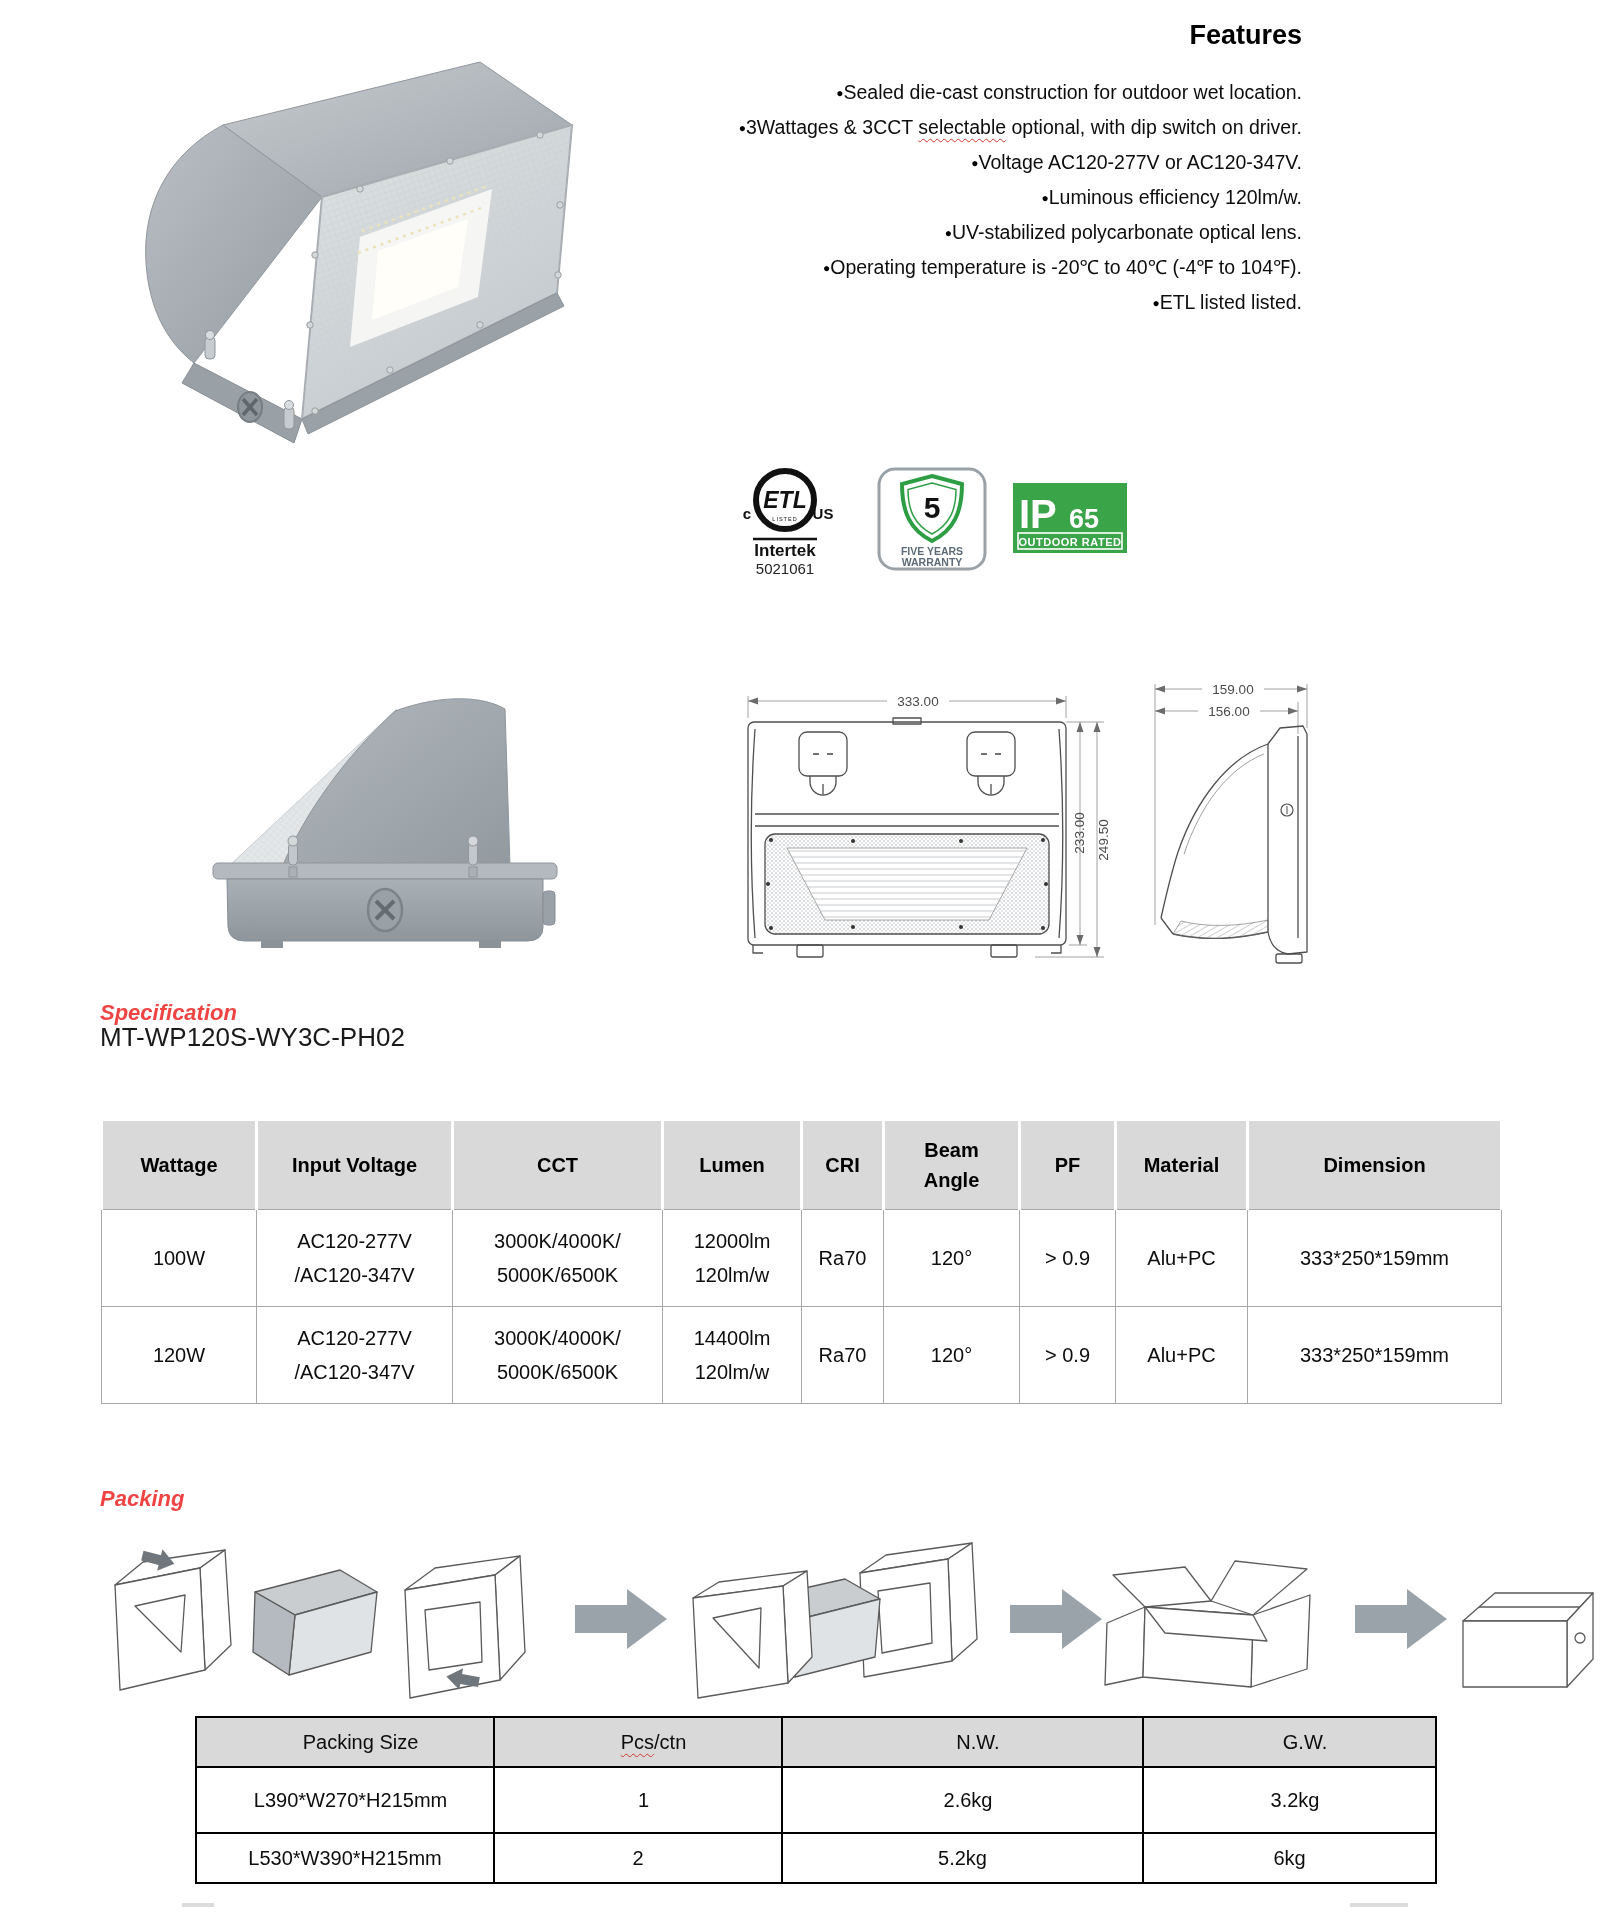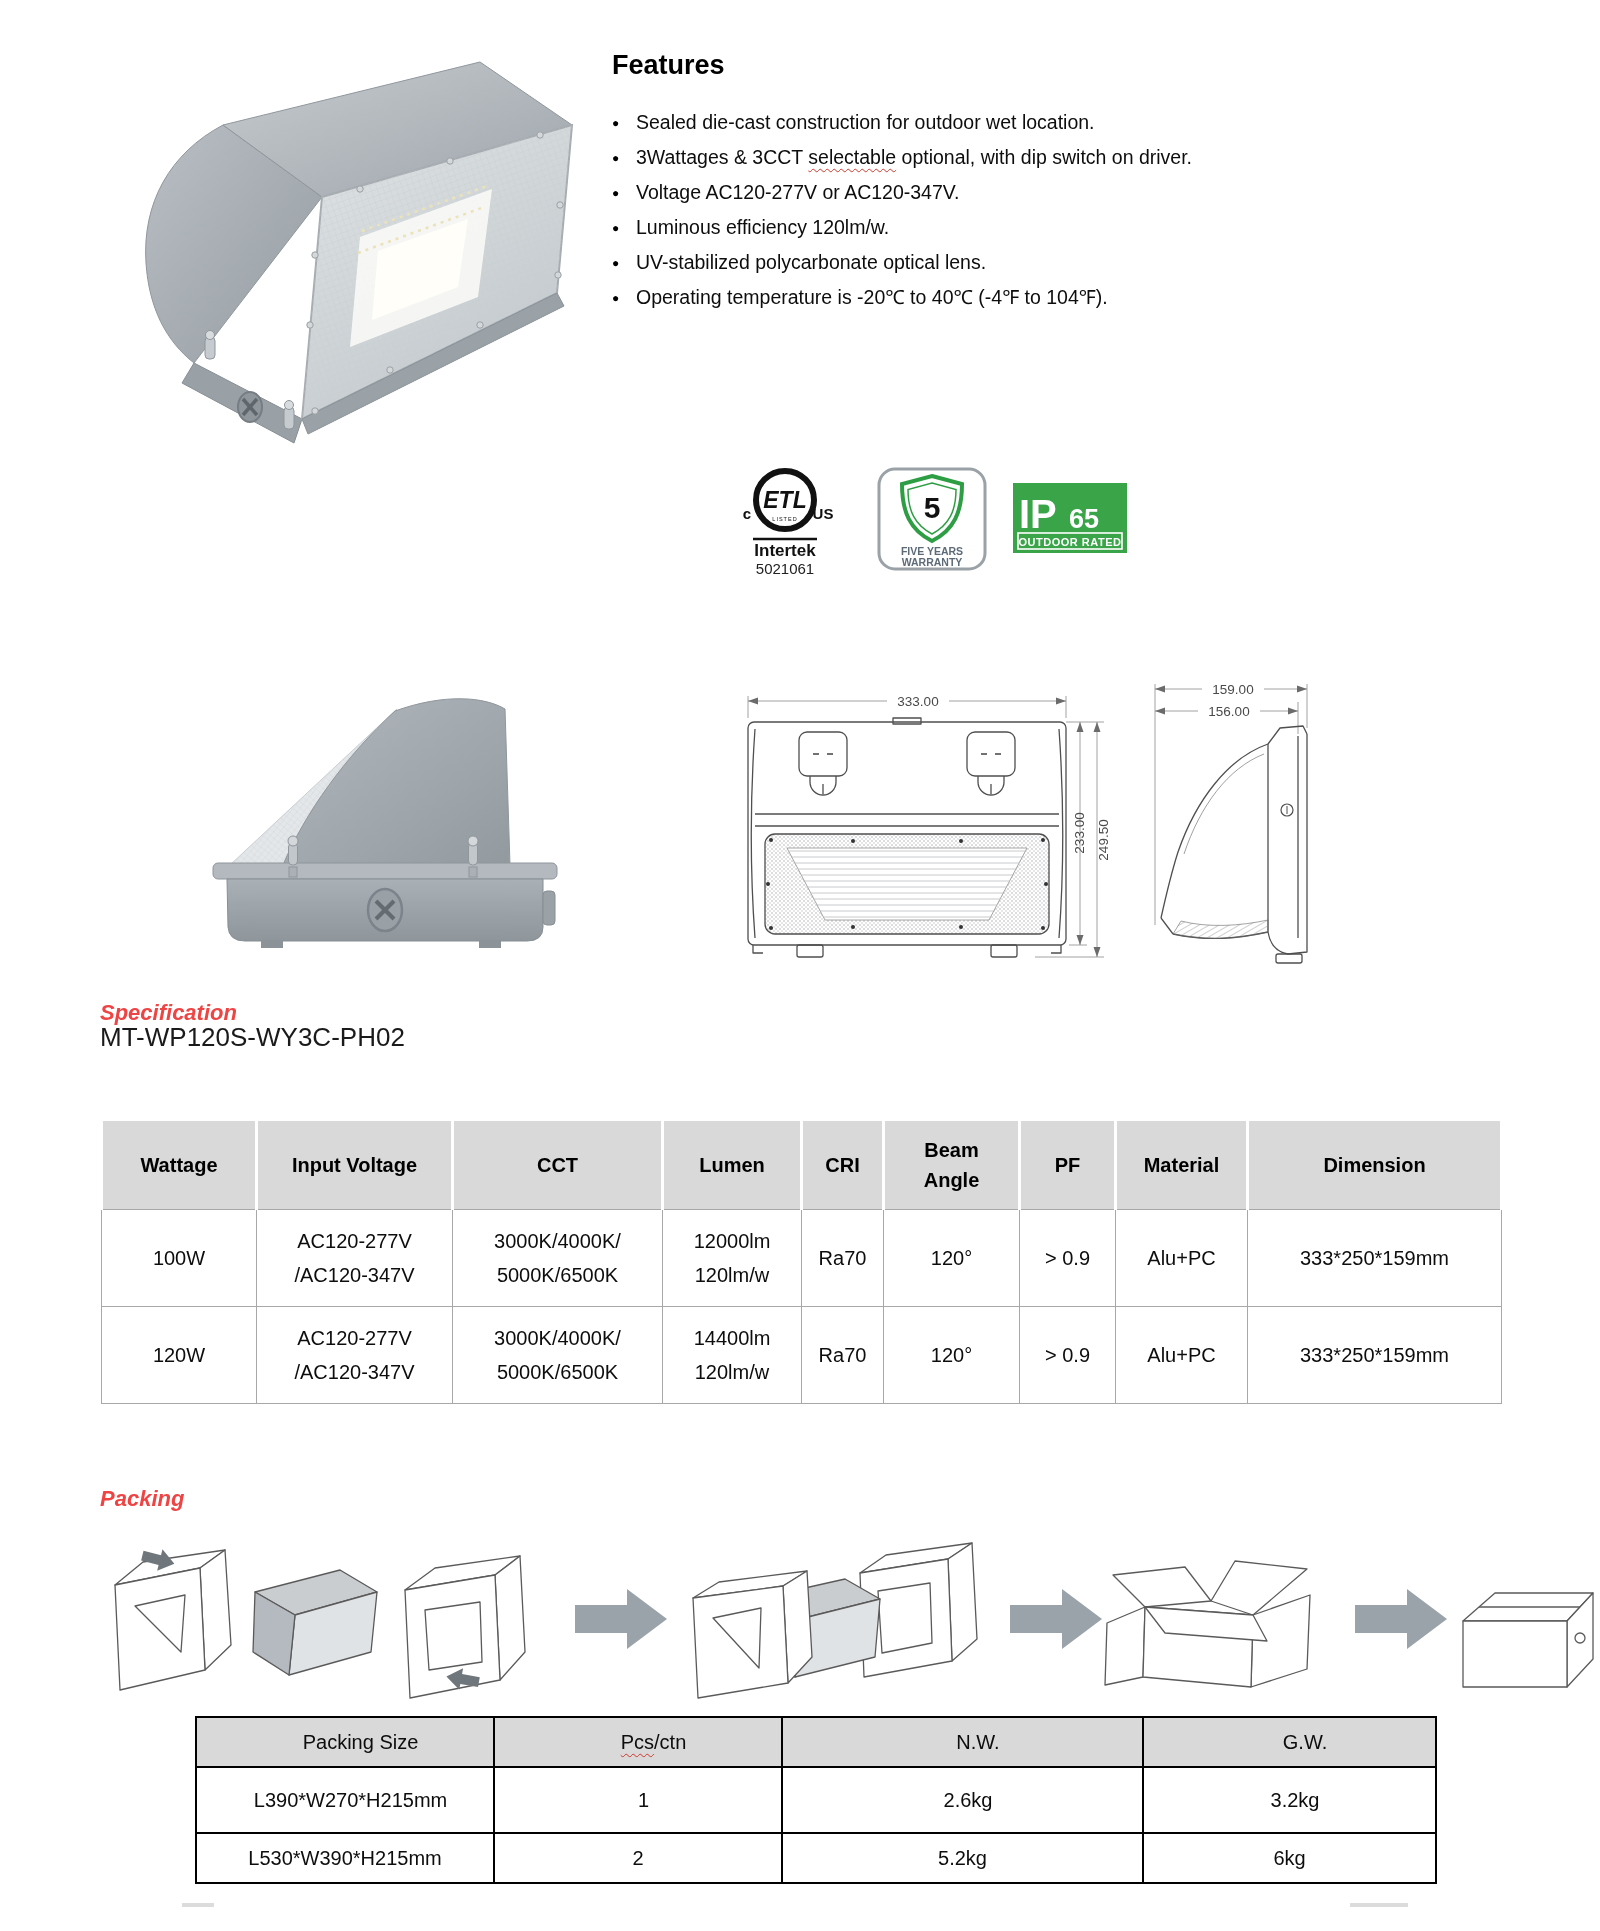--- a/index.html
+++ b/index.html
@@ -2,21 +2,21 @@
 <html><head>
 <meta charset="utf-8">
 <style>
   html,body{margin:0;padding:0;}
   body{
     position:relative;width:1600px;height:1931px;background:#ffffff;
     font-family:"Liberation Sans",sans-serif;color:#111;overflow:hidden;
   }
   .abs{position:absolute;}
   
-  .features{position:absolute;left:612px;top:50px;width:690px;}
+  .features{position:absolute;left:612px;top:20px;width:690px;text-align:right;}
   .features .ftitle{font-size:27px;font-weight:bold;color:#000;margin:0 0 24px 0;}
   .features ul{list-style:none;margin:0;padding:0;}
   .features li{font-size:19.5px;line-height:34px;color:#0d0d0d;white-space:nowrap;}
   .blt{display:inline-block;width:24px;font-size:12px;vertical-align:2px;color:#000;}
   .sq{text-decoration:underline wavy #d03a2b;text-decoration-thickness:1px;text-underline-offset:4px;}
   
   .h2{position:absolute;font-size:22px;font-weight:bold;color:#ef4444;font-style:italic;}
   .model{position:absolute;font-size:26px;color:#1a1a1a;}
   
   table{border-collapse:collapse;table-layout:fixed;}
@@ -102,20 +102,21 @@
 
 <div class="features">
   <div class="ftitle">Features</div>
   <ul>
     <li><span class="blt">●</span><span>Sealed die-cast construction for outdoor wet location.</span></li>
     <li><span class="blt">●</span><span>3Wattages &amp; 3CCT </span><span class="sq">selectable</span><span> optional, with dip switch on driver.</span></li>
     <li><span class="blt">●</span><span>Voltage AC120-277V or AC120-347V.</span></li>
     <li><span class="blt">●</span><span>Luminous efficiency 120lm/w.</span></li>
     <li><span class="blt">●</span><span>UV-stabilized polycarbonate optical lens.</span></li>
     <li><span class="blt">●</span><span>Operating temperature is -20℃ to 40℃ (-4℉ to 104℉).</span></li>
+    <li><span class="blt">●</span><span>ETL listed listed.</span></li>
   </ul>
 </div>
 
 <svg class="abs" style="left:735px;top:462px" width="100" height="118" viewBox="0 0 100 118">
   <circle cx="50" cy="38" r="29" fill="none" stroke="#111" stroke-width="6"></circle>
   <text x="50" y="46" font-size="23" font-weight="bold" font-style="italic" text-anchor="middle" fill="#111">ETL</text>
   <text x="50" y="59" font-size="5.5" letter-spacing="1" text-anchor="middle" fill="#111">LISTED</text>
   <text x="12" y="57" font-size="15" font-weight="bold" text-anchor="middle" fill="#111">c</text>
   <text x="88" y="57" font-size="15" font-weight="bold" text-anchor="middle" fill="#111">US</text>
   <line x1="18" y1="77" x2="82" y2="77" stroke="#111" stroke-width="2.5"></line>

